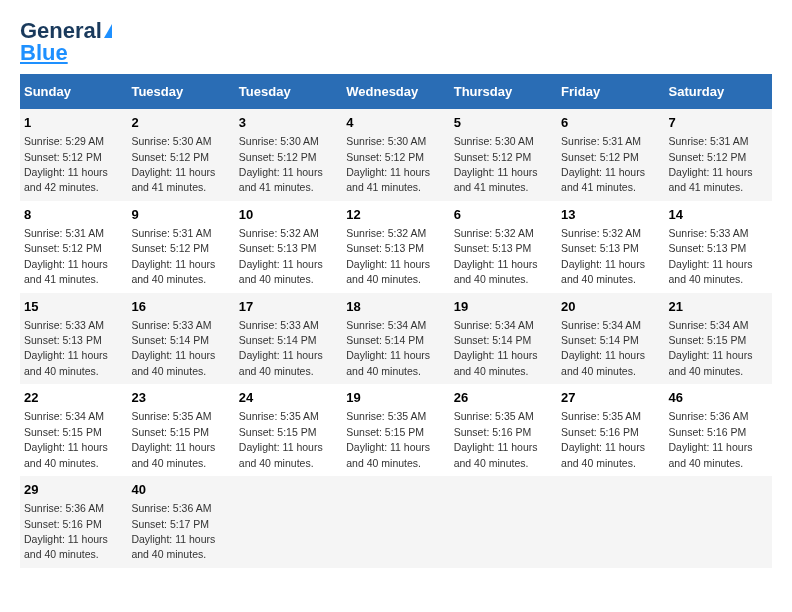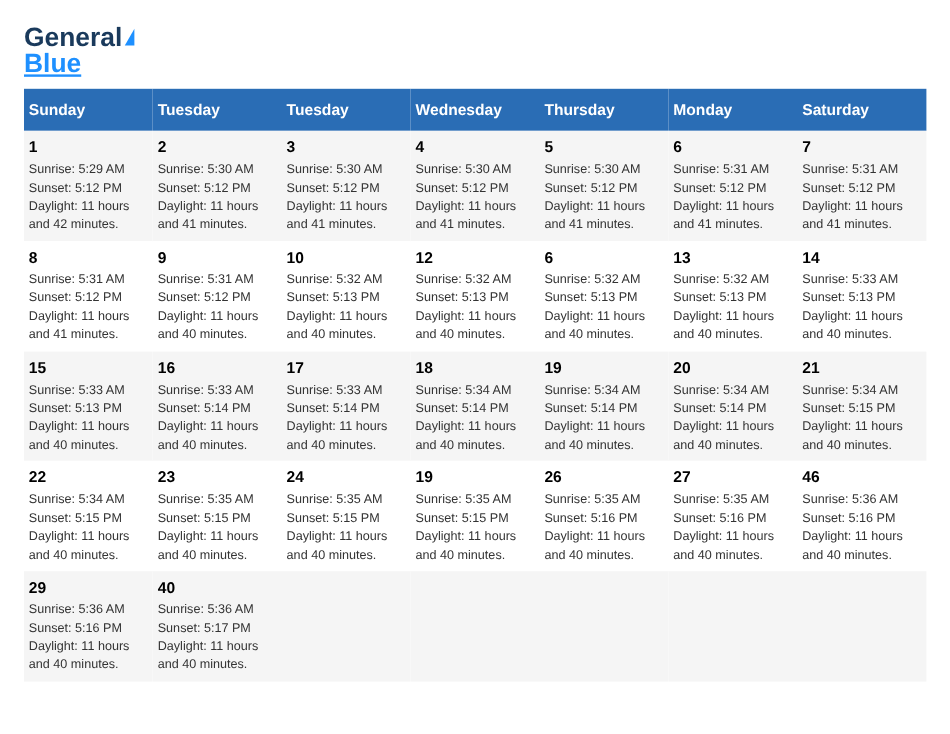--- a/index.html
+++ b/index.html
@@ -106,21 +106,21 @@
 </div>
 
 <table>
   <thead>
     <tr>
     <th>Sunday</th>
         <th>Tuesday</th>
         <th>Tuesday</th>
         <th>Wednesday</th>
         <th>Thursday</th>
-        <th>Monday</th>
+        <th>Friday</th>
         <th>Saturday</th>
       </tr>
   </thead>
   <tbody id="calendar-body">
   <tr>
         <td><span class="day-number">1</span><span class="day-info">Sunrise: 5:29 AM<br>Sunset: 5:12 PM<br>Daylight: 11 hours<br>and 42 minutes.</span></td>
         <td><span class="day-number">2</span><span class="day-info">Sunrise: 5:30 AM<br>Sunset: 5:12 PM<br>Daylight: 11 hours<br>and 41 minutes.</span></td>
         <td><span class="day-number">3</span><span class="day-info">Sunrise: 5:30 AM<br>Sunset: 5:12 PM<br>Daylight: 11 hours<br>and 41 minutes.</span></td>
         <td><span class="day-number">4</span><span class="day-info">Sunrise: 5:30 AM<br>Sunset: 5:12 PM<br>Daylight: 11 hours<br>and 41 minutes.</span></td>
         <td><span class="day-number">5</span><span class="day-info">Sunrise: 5:30 AM<br>Sunset: 5:12 PM<br>Daylight: 11 hours<br>and 41 minutes.</span></td>

